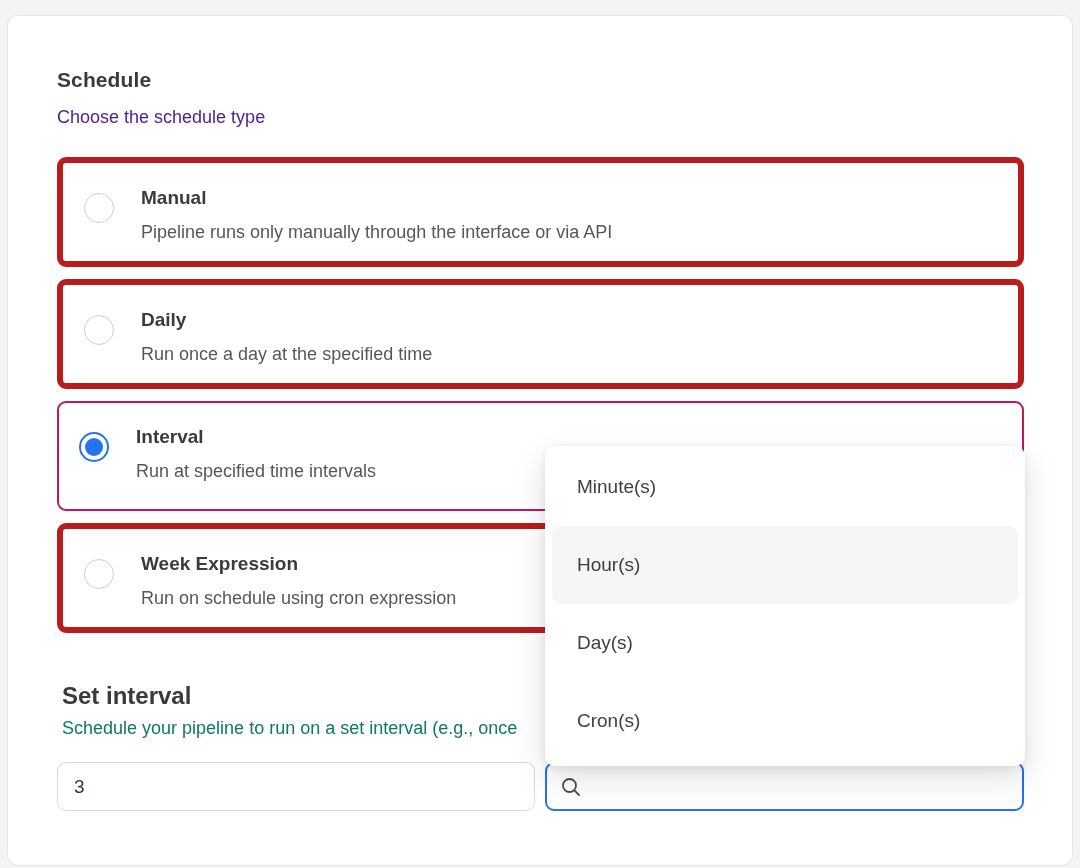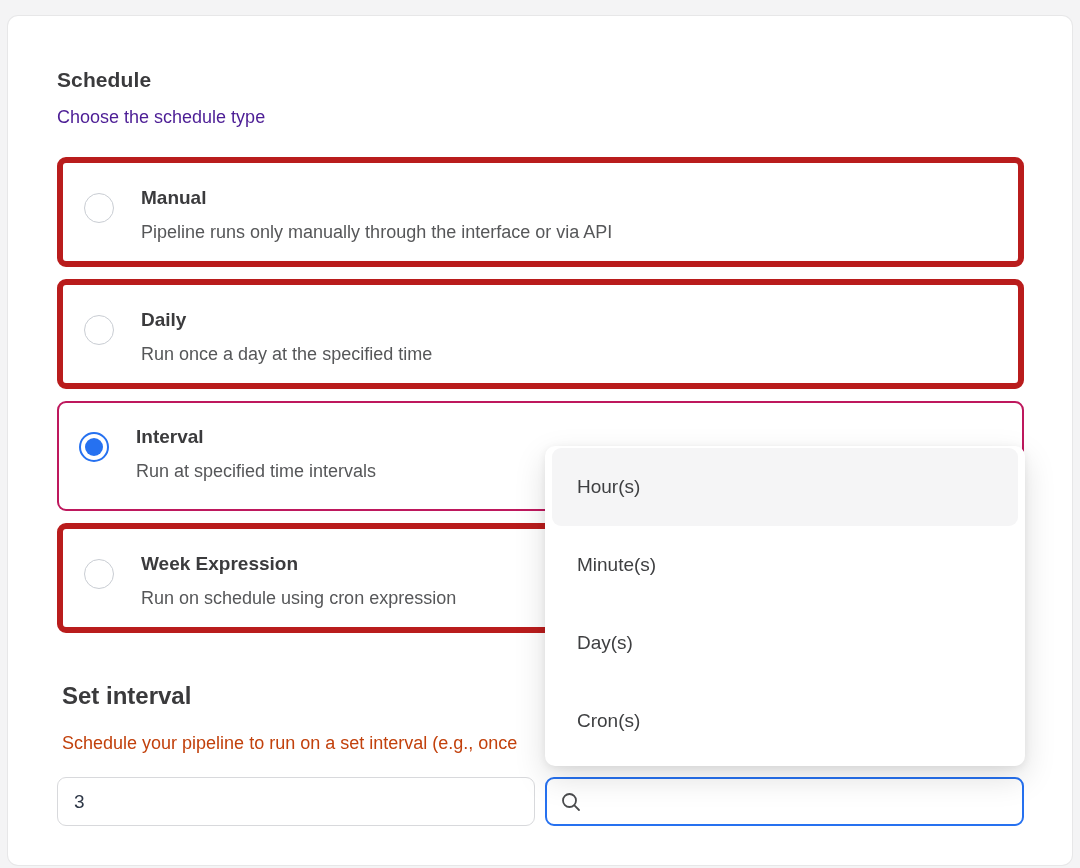--- a/index.html
+++ b/index.html
@@ -88,24 +88,24 @@
     color: #565759;
   }
   .section-title {
     margin-top: 49px;
     margin-left: 5px;
     font-size: 24px;
     font-weight: bold;
     color: #3a3a3c;
   }
   .section-desc {
-    margin-top: 23px;
+    margin-top: 8px;
     margin-left: 5px;
     font-size: 18px;
-    color: #c2410c;
+    color: #0f766e;
     white-space: nowrap;
     overflow: hidden;
   }
   .inputs-row {
     margin-top: 23px;
     display: flex;
     gap: 10px;
   }
   .interval-input {
     width: 478px; height: 49px;
@@ -218,18 +218,18 @@
             <line x1="14.4" y1="14.4" x2="19" y2="19" stroke="#4a4b4d" stroke-width="1.8" stroke-linecap="round"></line>
           </svg>
         </span>
         <input type="text" value="" style="">
       </div>
     </div>
 
   </div>
 
   <div class="dropdown-panel">
+    <div class="dropdown-item">Minute(s)</div>
     <div class="dropdown-item highlighted">Hour(s)</div>
-    <div class="dropdown-item">Minute(s)</div>
     <div class="dropdown-item">Day(s)</div>
     <div class="dropdown-item">Cron(s)</div>
   </div>
 </div>
 
 </body></html>

